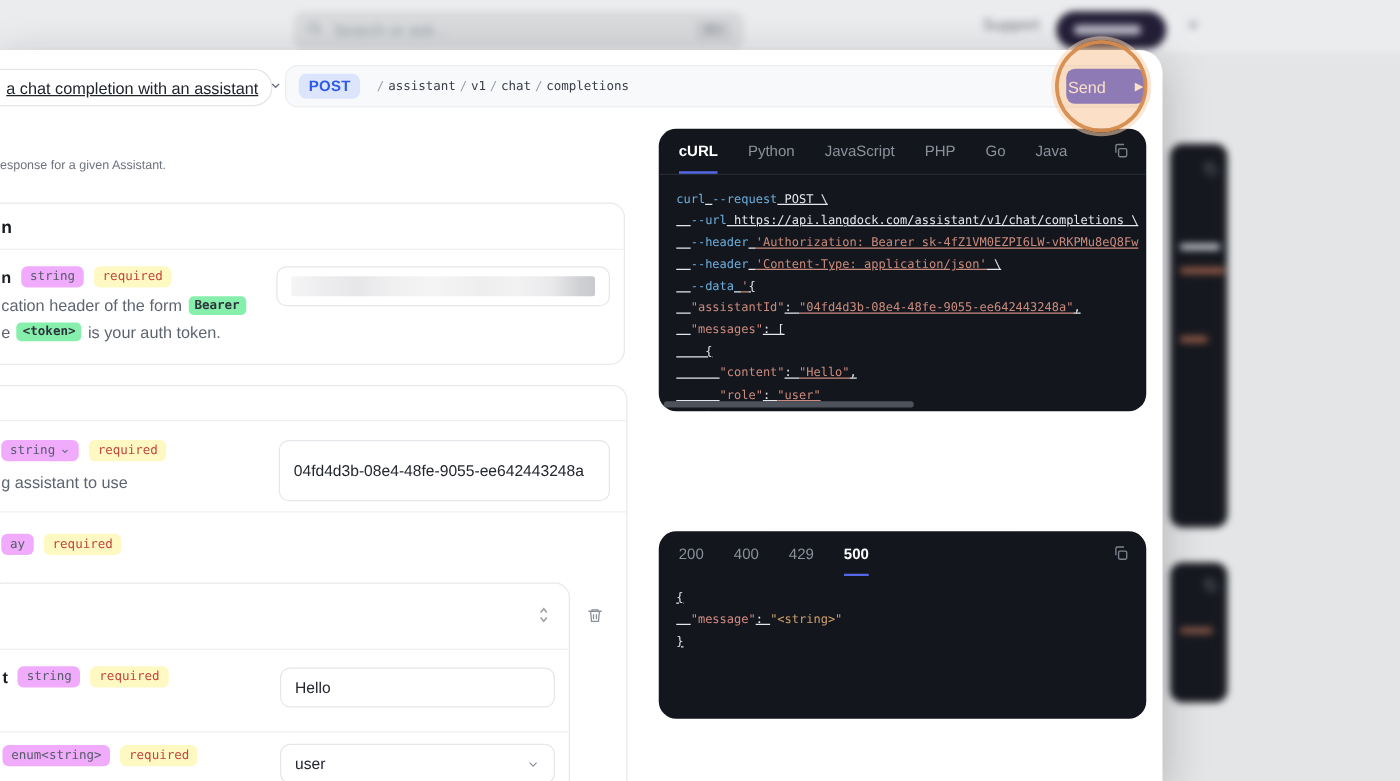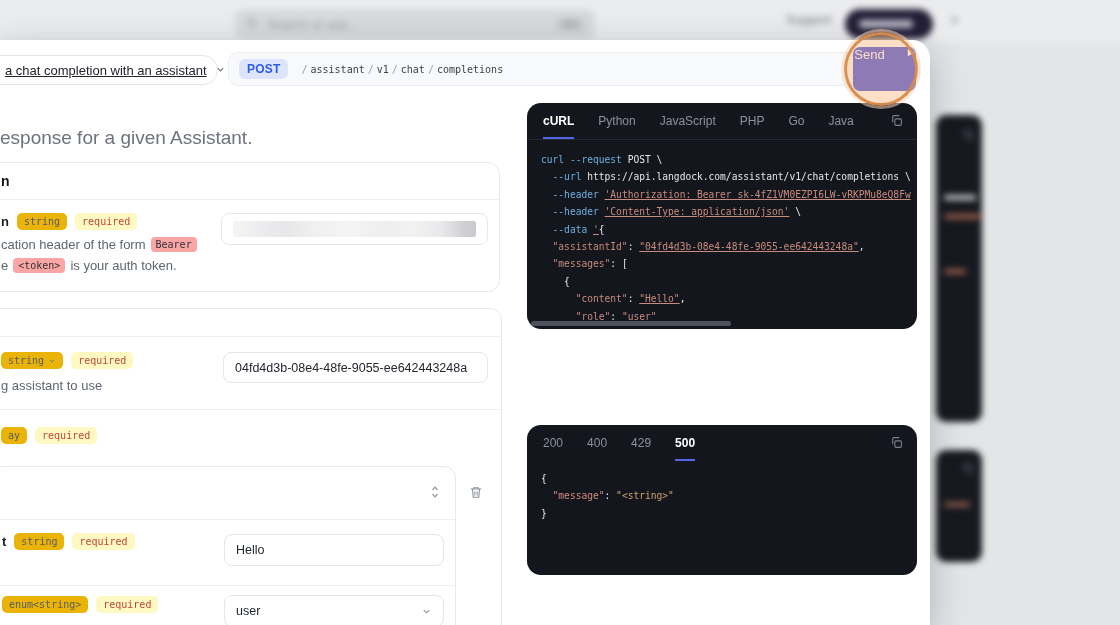--- a/index.html
+++ b/index.html
@@ -26,64 +26,64 @@
 
   
   .op-dropdown { position:absolute; left:-60px; top:15px; height:30px; width:278px; background:#fff;
     border:1px solid #e3e5e8; border-radius:15px; display:flex; align-items:center; padding-left:64px; gap:8px; }
   .op-dropdown-label { font-size:13px; font-weight:500; color:#20242b; white-space:nowrap;text-decoration:underline; }
   .endpoint-bar { position:absolute; left:228px; top:12px; width:692px; height:34px; background:#f8f9fb;
     border:1px solid #ecedf0; border-radius:10px; display:flex; align-items:center; padding:0 3px 0 10px; }
   .method-badge { background:#dce5fb; color:#2d5be8; font-size:12px; font-weight:700; border-radius:6px; padding:3px 8px; letter-spacing:0.2px; }
   .endpoint-path { margin-left:10px; font-family:"DejaVu Sans Mono", monospace; font-size:10px; color:#3a3f47; white-space:nowrap; }
   .endpoint-path .slash { color:#9ba1ab; padding:0 3px; }
-  .send-button { margin-left:auto; width:63px; height:44px; background:#4a55e2; color:#fff; border:none; border-radius:7px;
-    font-size:13px; font-weight:500; display:flex; justify-content:center; gap:23px; font-family:"Liberation Sans",sans-serif; }
+  .send-button { margin-left:auto; width:63px; height:28px; background:#4a55e2; color:#fff; border:none; border-radius:7px;
+    font-size:13px; font-weight:500; display:flex; align-items:center; justify-content:center; gap:23px; font-family:"Liberation Sans",sans-serif; }
   .send-glyph { font-size:9px; }
   .tap-circle { position:absolute; left:844px; top:32px; width:74px; height:74px; border-radius:50%;
     background:rgba(246,177,116,0.40); border:3px solid rgba(214,140,77,0.95);
     box-shadow:0 0 0 3px rgba(250,214,178,0.55); z-index:40; pointer-events:none; }
 
   
   .doc-title { position:absolute; left:0; top:64px; font-size:16px; font-weight:700; color:#14171d; white-space:nowrap; }
-  .doc-subtitle { position:absolute; left:0; top:87px; font-size:19px; color:#6d737d; white-space:nowrap; }
+  .doc-subtitle { position:absolute; left:0; top:87px; font-size:10px; color:#6d737d; white-space:nowrap; }
 
   .card { position:absolute; background:#fff; border:1px solid #e7e9ec; border-radius:12px; }
   .card-divider { position:absolute; left:0; right:0; height:1px; background:#eef0f3; }
   .card-head { position:absolute; font-size:14px; font-weight:600; color:#14171d; }
 
   .field-label { font-size:13px; font-weight:600; color:#1a1e25; }
   .badge { font-family:"DejaVu Sans Mono", monospace; font-size:10px; border-radius:5px; padding:3px 7px; display:inline-flex; align-items:center; gap:4px; }
-  .badge-type { background:#eab308; color:#565c66; }
+  .badge-type { background:#f0abfc; color:#565c66; }
   .badge-req  { background:#fef9c3; color:#c2473f; }
   .field-row { position:absolute; display:flex; align-items:center; gap:8px; }
   .field-desc { position:absolute; font-size:13px; color:#5f6570; display:flex; align-items:center; gap:5px; white-space:nowrap; }
-  .inline-code { font-family:"DejaVu Sans Mono", monospace; font-size:10px; font-weight:400; color:#2e323a;
-    background:#fca5a5; border-radius:4px; padding:2px 5px; }
+  .inline-code { font-family:"DejaVu Sans Mono", monospace; font-size:10px; font-weight:700; color:#2e323a;
+    background:#86efac; border-radius:4px; padding:2px 5px; }
 
   .text-input { position:absolute; background:#fff; border:1px solid #e4e6ea; border-radius:8px;
     display:flex; align-items:center; padding:0 11px; font-size:12.5px; color:#23272e; overflow:hidden; }
   .redacted { width:100%; height:16px; border-radius:2px;
     background:linear-gradient(90deg,#f5f5f6 0%,#ececee 12%,#e7e7e9 22%,#f0f0f1 34%,#f4f4f5 48%,#eeeeef 62%,#f2f2f3 74%,#e9e9eb 86%,#cfd0d3 95%,#c9cacd 100%); }
   .select-box { position:absolute; background:#fff; border:1px solid #e4e6ea; border-radius:8px;
     display:flex; align-items:center; justify-content:space-between; padding:0 11px; font-size:12.5px; color:#23272e; }
 
   .icon-btn { background:none; border:none; position:absolute; display:flex; align-items:center; justify-content:center; }
 
   
   .panel { position:absolute; background:#14161d; border-radius:14px; overflow:hidden; }
   .panel-tabs { display:flex; align-items:stretch; gap:24px; padding:0 16px; height:37px; font-size:12px; color:#8b919d; position:relative; }
   .panel-tabs.bordered { border-bottom:1px solid #262a34; }
   .tab { display:flex; align-items:center; cursor:pointer; white-space:nowrap; }
   .tab.active { color:#ffffff; font-weight:700; box-shadow:inset 0 -2px 0 #5468e6; }
   .panel-copy { position:absolute; right:14px; top:11px; background:none; border:none; }
   .code { padding:11px 14px 0 14px; font-family:"DejaVu Sans Mono", monospace; font-size:9.6px; line-height:17.4px; white-space:pre; overflow:hidden; }
   .tk-cmd  { color:#6cb0df; }
   .tk-flag { color:#6cb0df; }
-  .tk-plain{ color:#e4e7ee; }
+  .tk-plain{ color:#e4e7ee;text-decoration:underline; }
   .tk-str  { color:#c98b7d;text-decoration:underline; }
   .tk-key  { color:#c98b7d; }
   .tk-rkey { color:#d28a80; }
   .tk-rval { color:#cfa06e; }
   .h-scrollbar { position:absolute; left:4px; bottom:3px; width:200px; height:5px; border-radius:3px; background:#4d525c; }
 </style>
 </head>
 <body>
 
 <div class="stage">
@@ -177,21 +177,21 @@
           <span>string</span>
           <svg width="8" height="8" viewBox="0 0 24 24" fill="none" stroke="#6b7280" stroke-width="2.6">
               <path d="M6 9l6 6 6-6"></path>
             </svg>
         </span>
         <span class="badge badge-req">required</span>
       </div>
       <div class="field-desc" style="left:30px; top:69px;">
         <span>g assistant to use</span>
       </div>
-      <div class="text-input" style="left:252px; top:43px; width:265px; height:31px;">
+      <div class="text-input" style="left:252px; top:43px; width:265px; height:49px;">
         <span>04fd4d3b-08e4-48fe-9055-ee642443248a</span>
       </div>
 
       <div class="card-divider" style="top:100px;"></div>
 
       <div class="field-row" style="left:30px; top:118px;">
         <span class="badge badge-type">ay</span>
         <span class="badge badge-req">required</span>
       </div>
 

